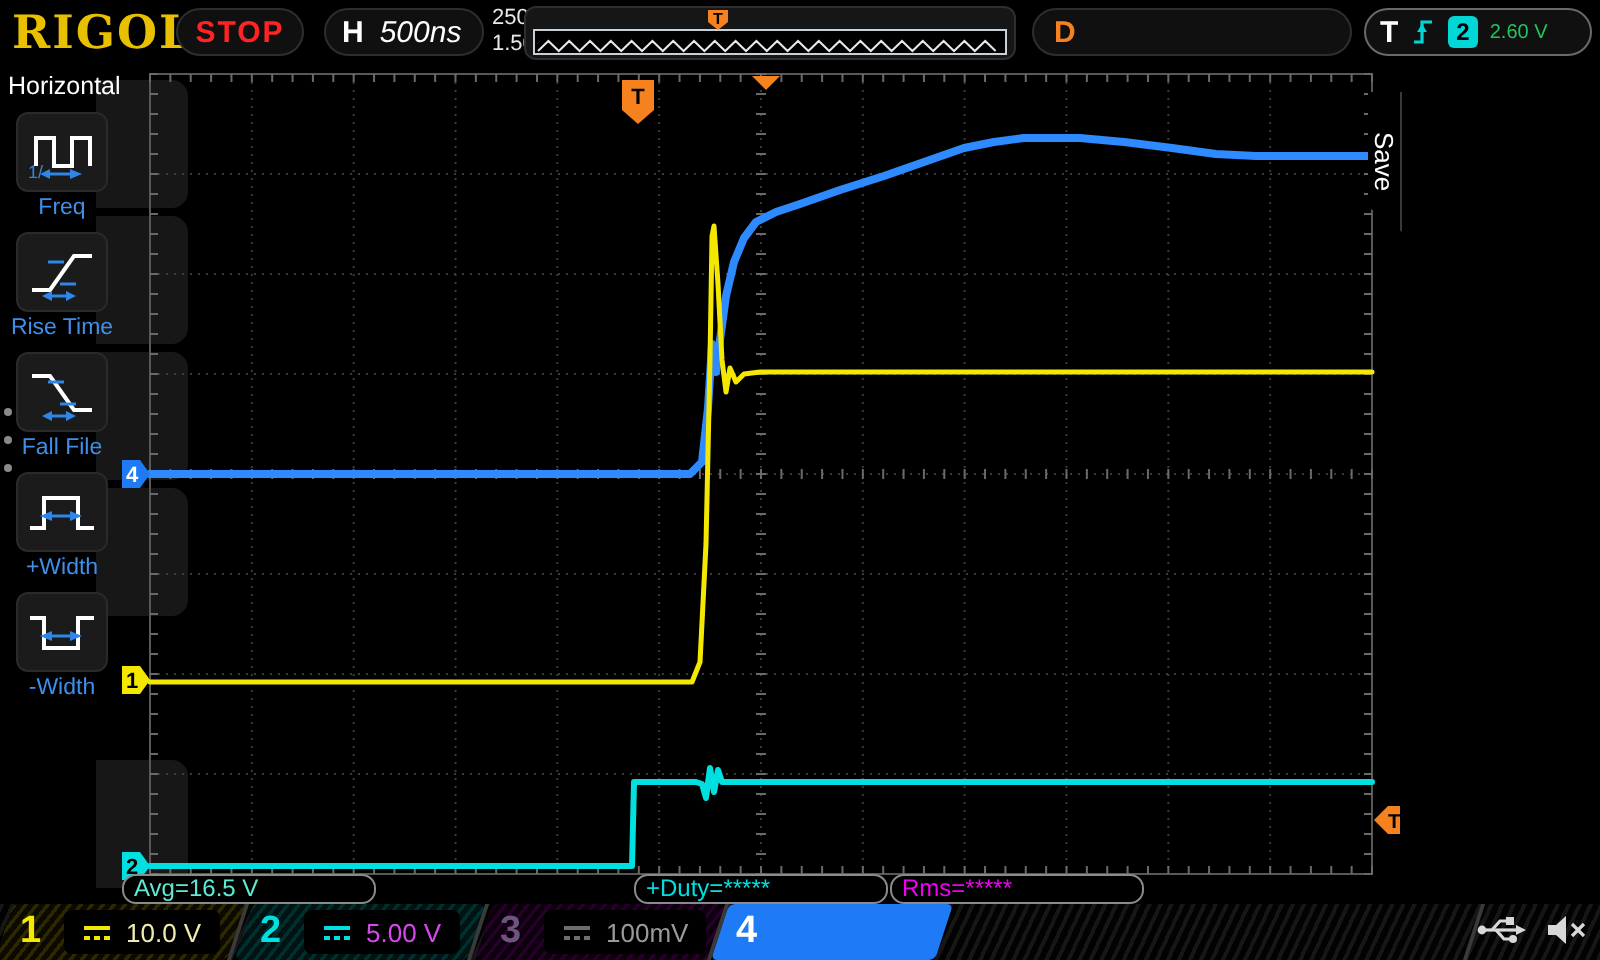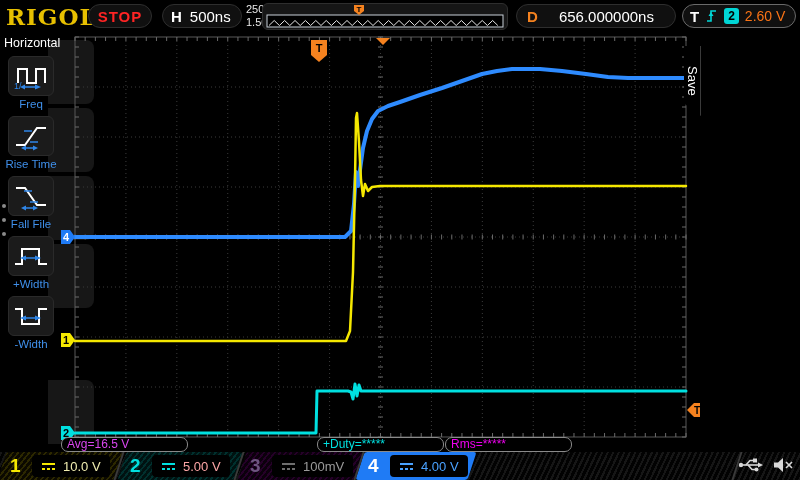--- a/index.html
+++ b/index.html
@@ -10,51 +10,51 @@
   
   #topbar { position:absolute; left:0; top:0; width:800px; height:32px; background:#000; z-index:5; }
   #brand { position:absolute; left:6px; top:3px; font-family:"DejaVu Serif", serif;
            font-weight:bold; font-size:23px; color:#e8c000; letter-spacing:1px; }
   .tb-box { position:absolute; top:4px; height:24px; background:#101010; border:1px solid #2e2e2e;
             border-radius:12px; display:flex; align-items:center; color:#fff; }
   #stop-box { left:88px; width:64px; justify-content:center; }
   #stop-box span { color:#ff2424; font-weight:bold; font-size:15px; letter-spacing:1px; }
   #h-box { left:162px; width:80px; padding:0 8px; gap:8px; }
   #h-box .hletter { font-weight:bold; font-size:15px; }
-  #h-box .hval { font-size:15px; }
+  #h-box .hval { font-size:15px;font-style:italic; }
   #rate-box { position:absolute; left:246px; top:3px; color:#e8e8e8; font-size:11px; line-height:13px; }
   #membar { position:absolute; left:262px; top:3px; width:246px; height:27px; background:#161616;
             border:1px solid #2e2e2e; border-radius:6px; }
   #d-box { left:516px; width:160px; padding:0 10px; gap:10px; }
   #d-box .dletter { color:#f5821f; font-weight:bold; font-size:15px; }
   #d-box .dval { font-size:15px; flex:1; text-align:center; }
   #t-box { left:682px; width:114px; border-color:#6a6a6a; padding:0 7px; gap:6px; }
   #t-box .tletter { font-weight:bold; font-size:15px; color:#fff; }
   #t-box .src-badge { background:#00d6d6; color:#000; font-weight:bold; font-size:12px;
                       border-radius:3px; padding:0 4px; height:16px; line-height:16px; }
-  #t-box .tlevel { color:#f97316; font-size:14px; }
+  #t-box .tlevel { color:#22c55e; font-size:10px; }
 
   
   #sidebar { position:absolute; left:0; top:32px; width:48px; height:418px; background:#000; z-index:4; }
   #sidebar-title { color:#fff; font-size:12.5px; padding:4px 0 6px 4px; }
   .sitem { width:62px; text-align:center; margin-bottom:6px; cursor:pointer; }
   .sitem .ibtn { width:46px; height:40px; margin:0 auto; background:#1b1b1b; border:1px solid #2a2a2a;
                  border-radius:6px; display:flex; align-items:center; justify-content:center; }
   .sitem .slabel { display:block; color:#3f8fea; font-size:11.5px; margin-top:2px; }
   #scroll-dots { position:absolute; left:2px; top:162px; }
   #scroll-dots i { display:block; width:4px; height:4px; border-radius:50%; background:#8a8a8a; margin:10px 0; }
 
   
   #scope-svg { position:absolute; left:0; top:0; z-index:1; }
 
   
   .meas { position:absolute; top:437px; height:15px; background:#000; border:1px solid #8a8a8a;
           border-radius:7px; font-size:12px; line-height:13px; padding-left:5px; z-index:6;
           white-space:nowrap; overflow:hidden; }
-  #meas-0 { left:61px;  width:127px; color:#d946ef; }
+  #meas-0 { left:61px;  width:127px; color:#5eead4; }
   #meas-1 { left:189px; width:127px; color:#f000f0; }
   #meas-2 { left:317px; width:127px; color:#00e0e0; }
   #meas-3 { left:445px; width:127px; color:#f000f0; }
 
   
   #chanbar { position:absolute; left:0; top:452px; width:800px; height:28px; z-index:6;
              background:repeating-linear-gradient(115deg,#161616 0 2px,#020202 2px 5px); }
   .chan { position:absolute; top:0; height:28px; }
   .chan .bg { position:absolute; inset:0; transform:skewX(-18deg); border-radius:3px; }
   #chan-0 { left:2px; width:116px; }
@@ -64,21 +64,21 @@
   #chan-2 { left:242px; width:116px; }
   #chan-2 .bg { background:repeating-linear-gradient(115deg,#250028 0 2px,#0b000c 2px 5px); }
   #chan-3 { left:360px; width:112px; }
   #chan-3 .bg { background:#1f7bf5; }
   .chan .inner { position:relative; display:flex; align-items:center; height:28px; padding-left:8px; gap:8px; }
   .chan .num { font-size:19px; font-weight:bold; width:14px; }
   .chan .pill { background:#000; border-radius:4px; height:22px; display:flex; align-items:center;
                 gap:7px; padding:0 9px;text-align:center; }
   .chan .scale { font-size:13px; }
   #chan-0 .num { color:#f5e800; } #chan-0 .scale { color:#f0ecb0; }
-  #chan-1 .num { color:#00e0e0; } #chan-1 .scale { color:#fca5a5; }
+  #chan-1 .num { color:#00e0e0; } #chan-1 .scale { color:#d946ef; }
   #chan-2 .num { color:#6e5580; } #chan-2 .scale { color:#9a9a9a; }
   #chan-3 .num { color:#fff; }    #chan-3 .scale { color:#4aa2ff; }
   .sep { position:absolute; top:452px; height:28px; width:2px; background:#3a3a3a;
          transform:skewX(-18deg); z-index:7; }
   #status-icons { position:absolute; right:6px; top:455px; display:flex; gap:8px; z-index:7; }
 
   
   #rightpanel { position:absolute; left:700px; top:32px; width:100px; height:418px; background:#000; z-index:4; }
   #save-tab { position:absolute; left:684px; top:46px; width:17px; height:70px; background:#000;
               color:#fff; font-size:13px; z-index:5; writing-mode:vertical-rl;
@@ -459,21 +459,20 @@
     <div id="membar">
       <svg id="membar-svg" width="244" height="25">
           <rect x="4" y="11" width="236" height="12" fill="#000" stroke="#c8d0d8"></rect>
           <polyline points="6,21.5 11.2,16.5 16.4,21.5 21.599999999999998,16.5 26.799999999999997,21.5 31.999999999999996,16.5 37.199999999999996,21.5 42.4,16.5 47.6,21.5 52.800000000000004,16.5 58.00000000000001,21.5 63.20000000000001,16.5 68.4,21.5 73.60000000000001,16.5 78.80000000000001,21.5 84.00000000000001,16.5 89.20000000000002,21.5 94.40000000000002,16.5 99.60000000000002,21.5 104.80000000000003,16.5 110.00000000000003,21.5 115.20000000000003,16.5 120.40000000000003,21.5 125.60000000000004,16.5 130.80000000000004,21.5 136.00000000000003,16.5 141.20000000000002,21.5 146.4,16.5 151.6,21.5 156.79999999999998,16.5 161.99999999999997,21.5 167.19999999999996,16.5 172.39999999999995,21.5 177.59999999999994,16.5 182.79999999999993,21.5 187.99999999999991,16.5 193.1999999999999,21.5 198.3999999999999,16.5 203.59999999999988,21.5 208.79999999999987,16.5 213.99999999999986,21.5 219.19999999999985,16.5 224.39999999999984,21.5 229.59999999999982,16.5 234.7999999999998,21.5 " fill="none" stroke="#e8e8e8" stroke-width="1"></polyline>
           <polygon points="91,1 101,1 101,7 96,11 91,7" fill="#f5821f"></polygon>
           <text x="96" y="8" fill="#000" font-size="8" font-weight="bold" text-anchor="middle" font-family="Liberation Sans, sans-serif">T</text>
         </svg>
     </div>
     <div id="d-box" class="tb-box">
       <span class="dletter">D</span>
-      <span class="dval">656.000000ns</span>
     </div>
     <div id="t-box" class="tb-box">
       <span class="tletter">T</span>
       <svg width="13" height="16">
         <path d="M2,13 H6 V3 H11" stroke="#00d6d6" stroke-width="1.6" fill="none"></path>
         <polygon points="3.5,8 8.5,8 6,4" fill="#00d6d6"></polygon>
       </svg>
       <span class="src-badge">2</span>
       <span class="tlevel">2.60 V</span>
     </div>
@@ -602,29 +601,20 @@
               <rect x="11" y="6" width="3" height="2" fill="#6e6e6e"></rect>
           </svg>
           <span class="scale">100mV</span>
         </span>
       </div>
     </div>
     <div id="chan-3" class="chan">
       <div class="bg"></div>
       <div class="inner">
         <span class="num">4</span>
-        <span class="pill">
-          <svg width="15" height="9">
-            <line x1="1" y1="2" x2="14" y2="2" stroke="#4aa2ff" stroke-width="2"></line>
-            <rect x="1" y="6" width="3" height="2" fill="#4aa2ff"></rect>
-              <rect x="6" y="6" width="3" height="2" fill="#4aa2ff"></rect>
-              <rect x="11" y="6" width="3" height="2" fill="#4aa2ff"></rect>
-          </svg>
-          <span class="scale">4.00 V</span>
-        </span>
       </div>
     </div>
   </div>
   <div class="sep" style="left:118px"></div>
   <div class="sep" style="left:238px"></div>
   <div class="sep" style="left:358px"></div>
   <div class="sep" style="left:736px"></div>
 
   <div id="status-icons">
     <svg width="26" height="20">

